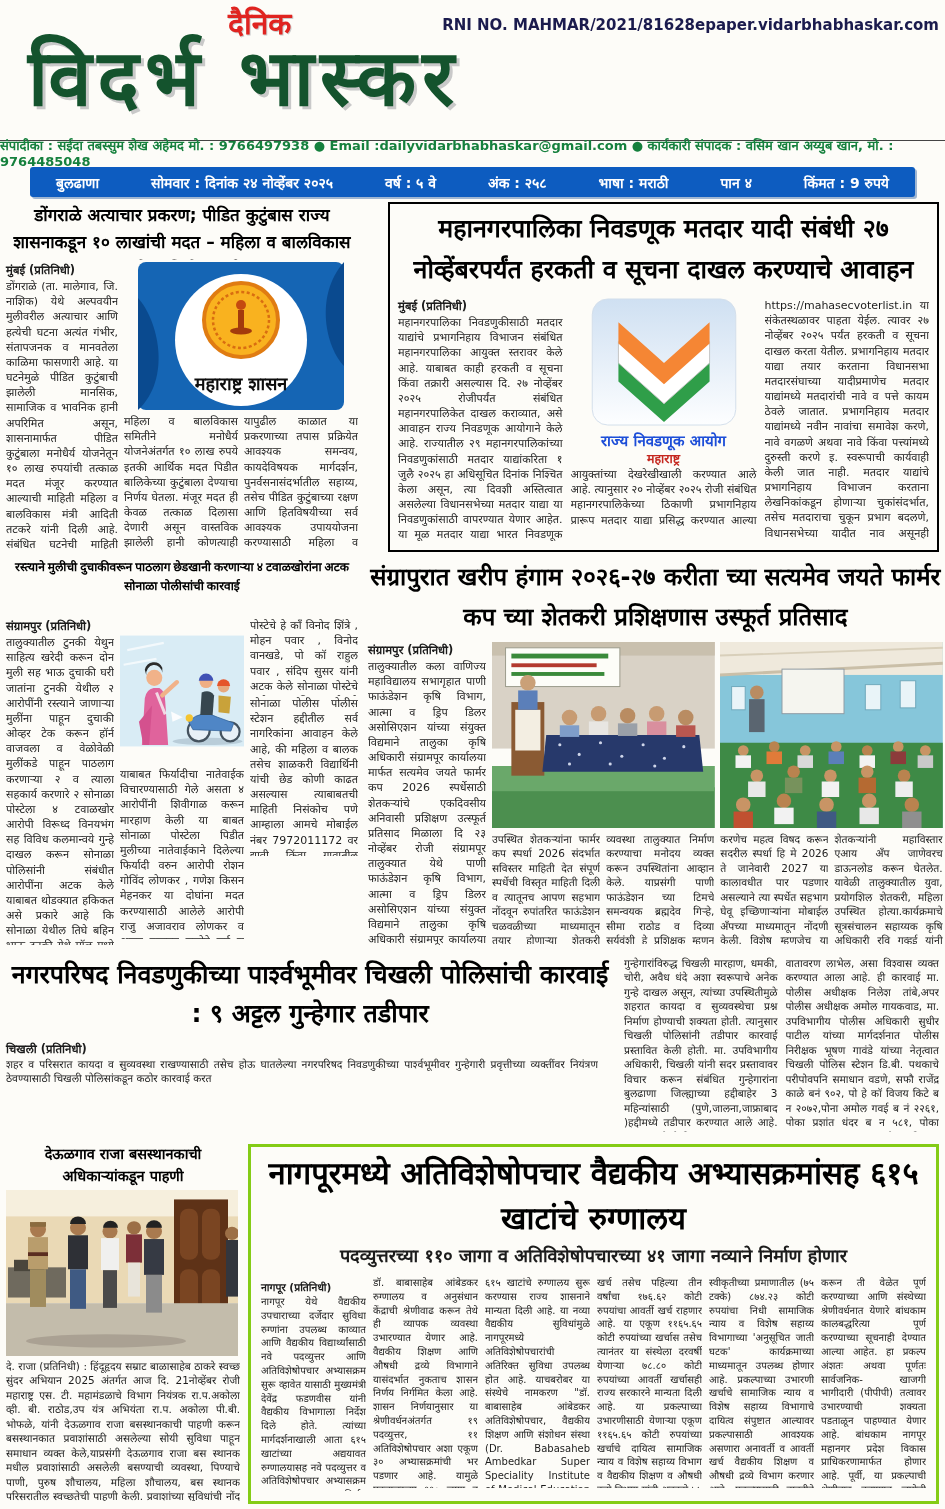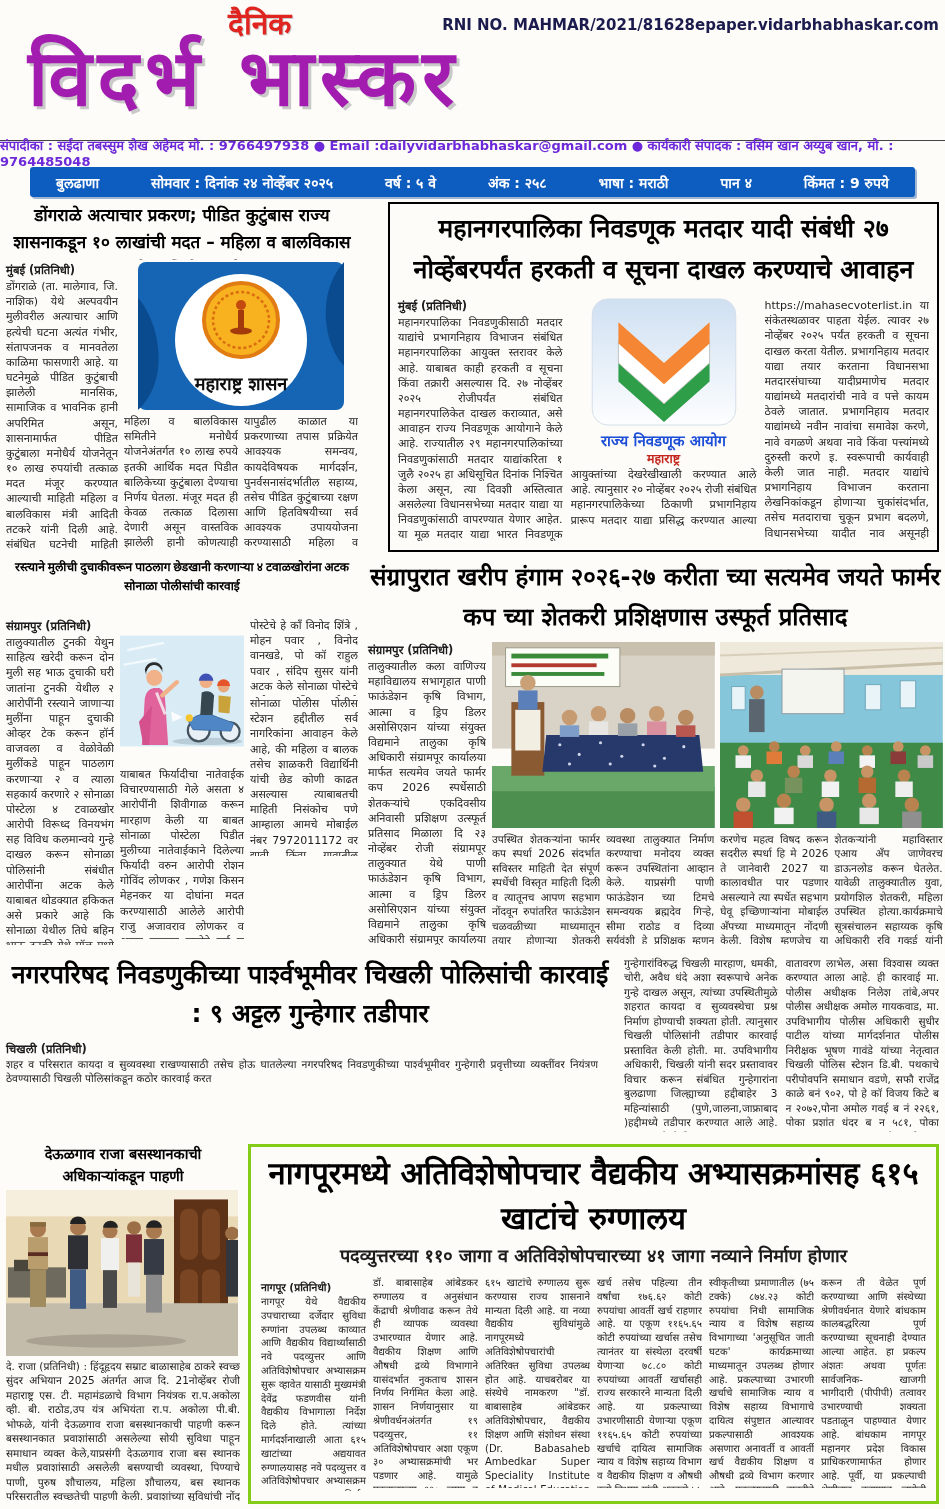--- a/index.html
+++ b/index.html
@@ -4,29 +4,29 @@
 <style>
   * { box-sizing: border-box; margin: 0; padding: 0; }
   html,body { background:#e8e6e0; }
   body { width:945px; height:1509px; margin:0 auto; overflow:hidden;
          background:#fdfcf8; font-family:"DejaVu Sans", sans-serif; color:#1c1c1c; }
 
   
   .masthead { position:relative; height:140px; }
   .mast-tagline { position:absolute; left:228px; top:2px; color:#e02420; font-weight:bold;
                   font-size:30px; text-shadow:1px 1px 0 #ccc; }
-  .mast-title { position:absolute; left:28px; top:32px; color:#a21caf; font-weight:bold;
+  .mast-title { position:absolute; left:28px; top:32px; color:#14532d; font-weight:bold;
                 font-size:78px; line-height:1.2; letter-spacing:6px; white-space:nowrap;
                 text-shadow:3px 3px 0 #c9c9c9; }
   .mast-rni { position:absolute; right:6px; top:16px; color:#1b1b4d; font-weight:bold;
               font-size:15px; display:flex; }
 
   
   .contact-line { border-top:1.5px solid #444; height:24px; display:flex; align-items:center;
-                  justify-content:center; font-size:13px; font-weight:bold; color:#6d28d9; }
+                  justify-content:center; font-size:13px; font-weight:bold; color:#15803d; }
   .info-bar { margin:3px 30px 0 30px; height:30px; background:#0d5cc0; border-radius:3px;
               color:#fff; font-weight:bold; font-size:14px; display:flex; align-items:center;
               justify-content:space-between; padding:0 26px; box-shadow:2px 2px 0 #9fb6d2; }
 
   
   .row { display:flex; padding:0 6px; }
   .headline { font-weight:bold; color:#000; text-align:center; }
   .dateline { font-weight:bold; font-size:11.5px; margin-bottom:2px; }
   .coltext { font-size:11px; line-height:1.38; text-align:justify; overflow:hidden; }
   .small { font-size:10.5px; }

